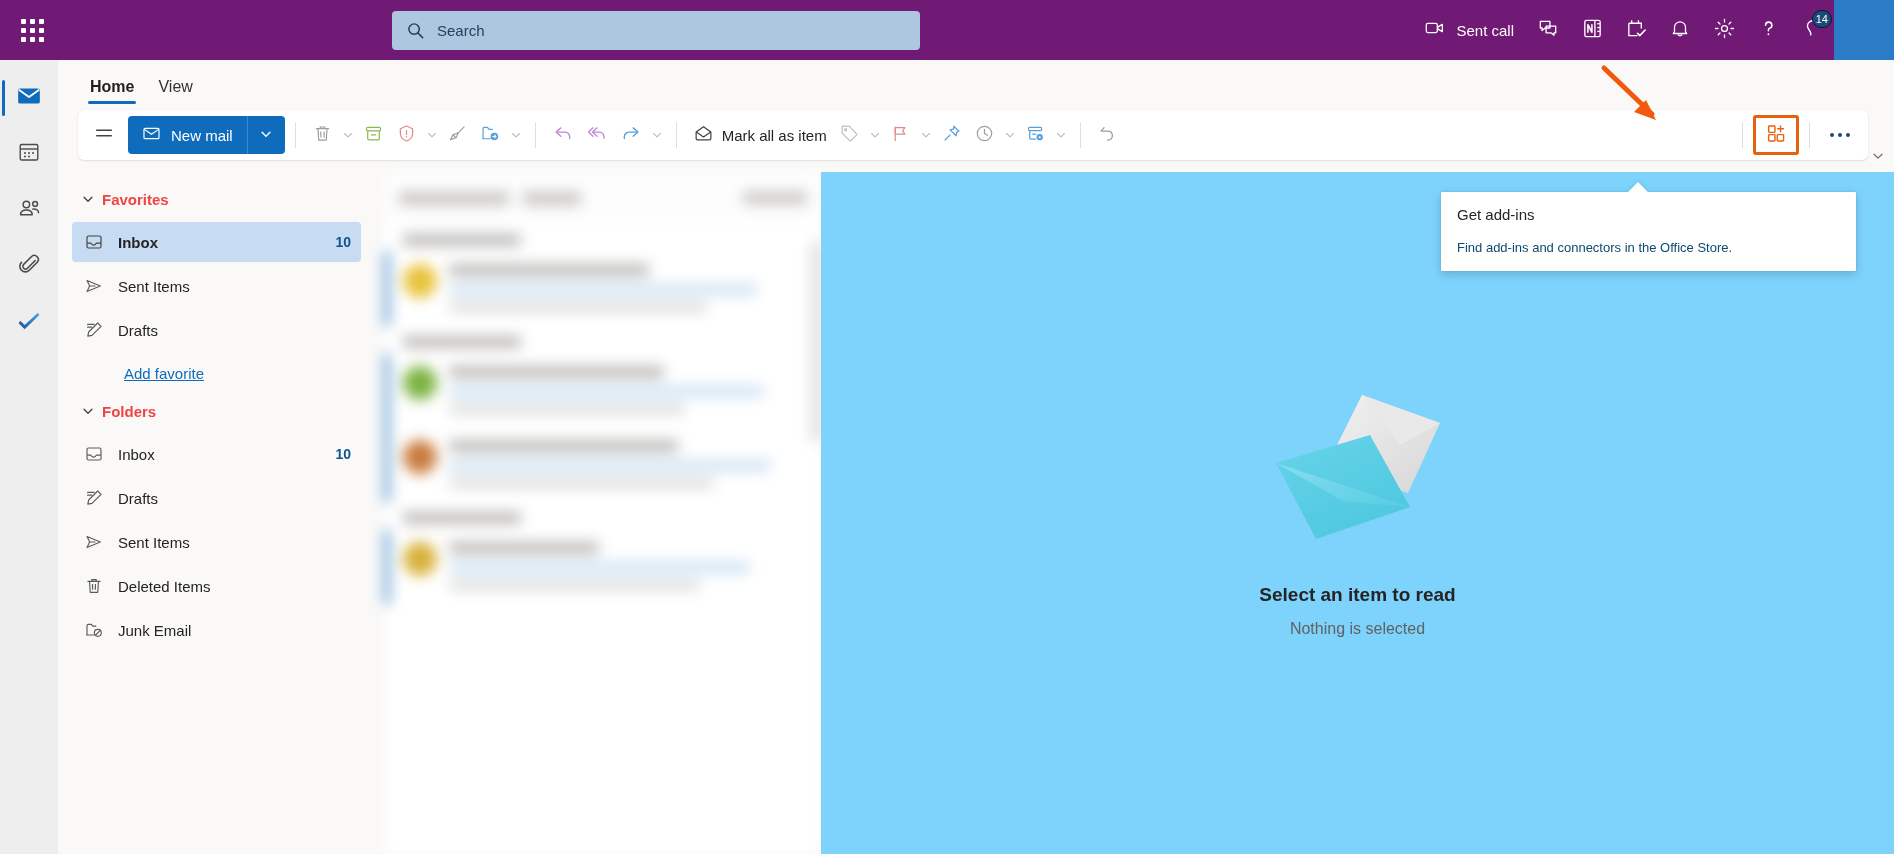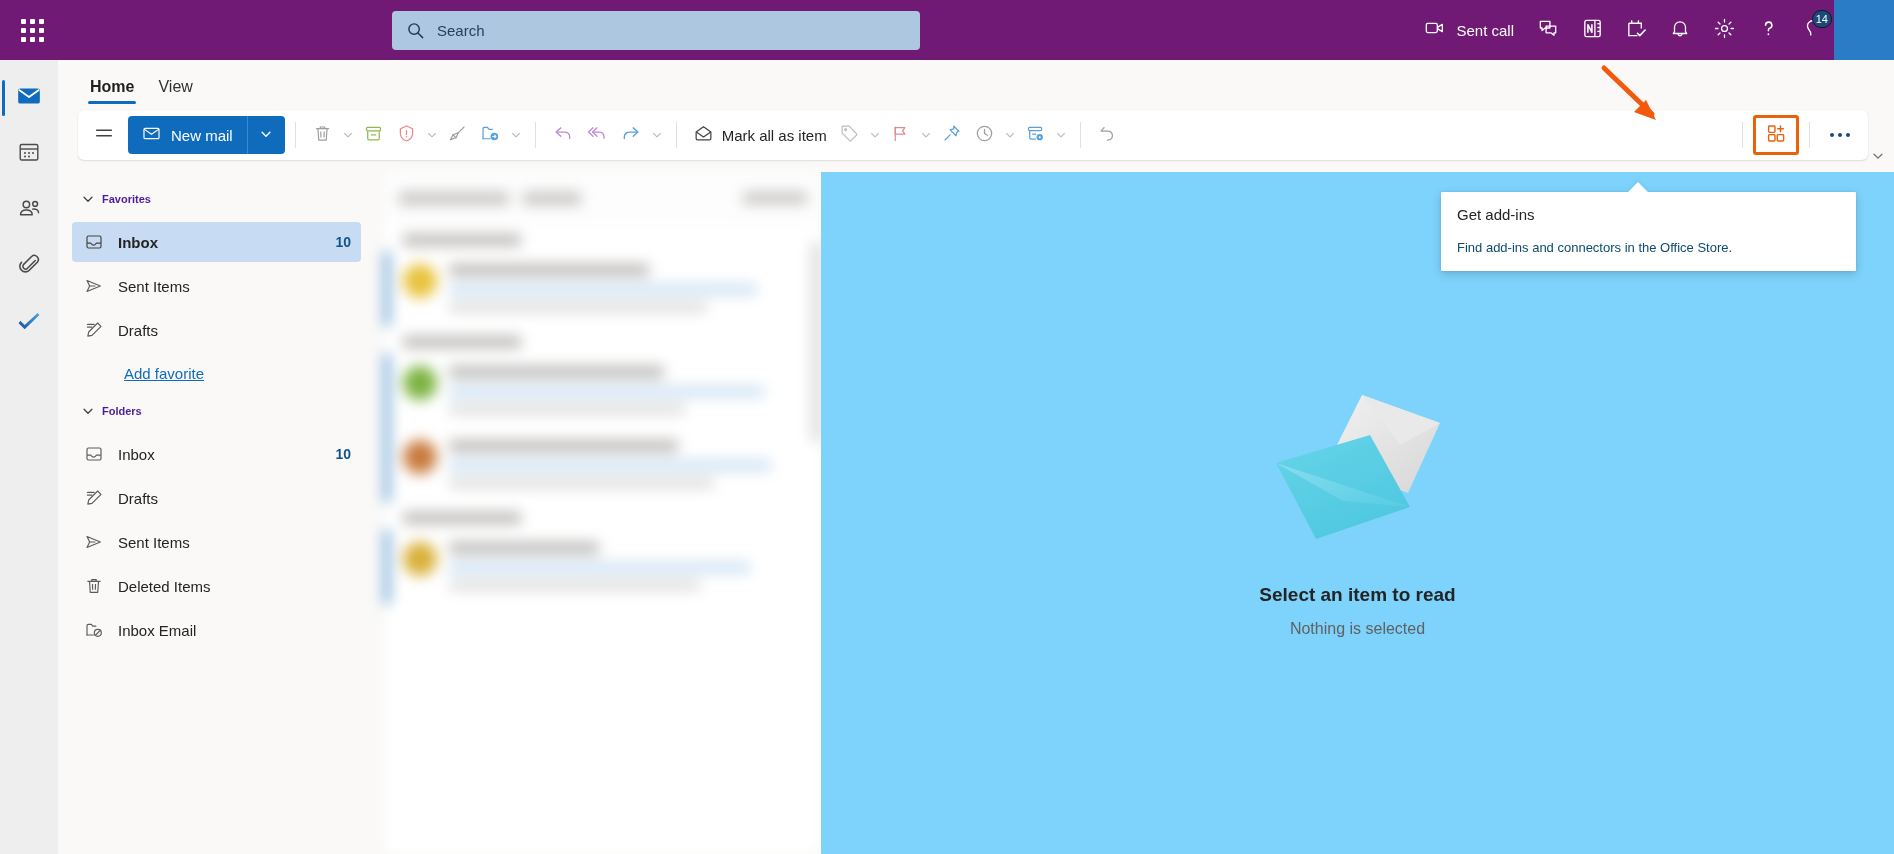--- a/index.html
+++ b/index.html
@@ -194,21 +194,21 @@
   
   .folderpane {
     position: absolute; left: 0; top: 112px; width: 327px; height: 682px;
     background: #faf9f8; overflow: hidden; padding-top: 8px;
   }
   .fp-group-head {
     height: 38px; display: flex; align-items: center; padding-left: 16px;
     cursor: pointer;
   }
   .fp-group-head .chev { width: 28px; display:flex;align-items:center;justify-content:center; }
-  .fp-group-head .gname { font-size: 11px; font-weight: bold; color: #4c1d95; }
+  .fp-group-head .gname { font-size: 15px; font-weight: bold; color: #ef4444; }
   .fp-item {
     height: 40px; margin: 4px 24px 4px 14px; border-radius: 4px;
     display: flex; align-items: center; padding: 0 10px 0 12px; cursor: pointer;
   }
   .fp-item.selected { background: #c7dcf2; }
   .fp-item .ficon { width: 34px; flex:0 0 auto; display:flex; align-items:center; }
   .fp-item .fname { font-size: 15px; color: #242424; flex: 1 1 auto; }
   .fp-item.selected .fname { font-weight: bold; }
   .fp-item .fcount { font-size: 14px; color: #0f548c; font-weight: bold; }
   .fp-link {
@@ -807,21 +807,21 @@
 
     <div class="fp-item">
       <span class="ficon">
         <svg width="20" height="20" viewBox="0 0 24 24" fill="none" stroke="#5c5c5c" stroke-width="1.4">
           <path d="M3.6 18V6.6c0-.8.6-1.4 1.4-1.4h3.8l1.8 2.2h3.6" stroke-linejoin="round" stroke-linecap="round"></path>
           <path d="M3.6 18h7.8" stroke-linecap="round"></path>
           <circle cx="16.6" cy="15.4" r="4.2"></circle>
           <line x1="13.7" y1="18.3" x2="19.5" y2="12.5" stroke-linecap="round"></line>
         </svg>
       </span>
-      <span class="fname">Inbox Email</span>
+      <span class="fname">Junk Email</span>
       <span class="fcount"></span>
     </div>
   </div>
 
   <div class="msglist">
     <div class="ml-head">
       <div class="ml-chipA"></div>
       <div class="ml-chipB"></div>
       <div class="ml-chipC"></div>
     </div>

